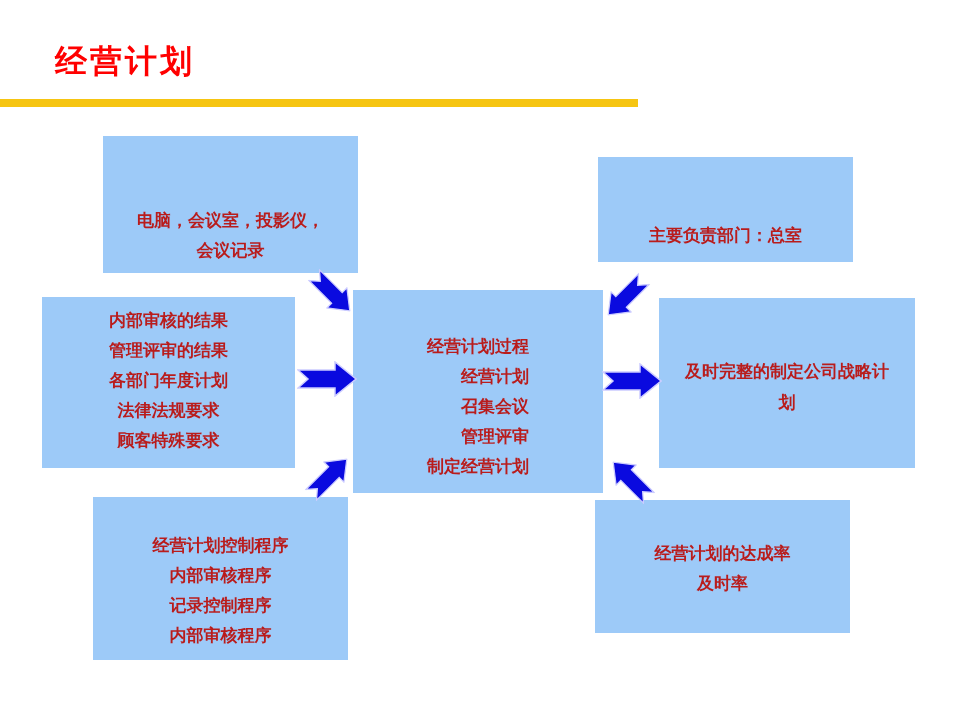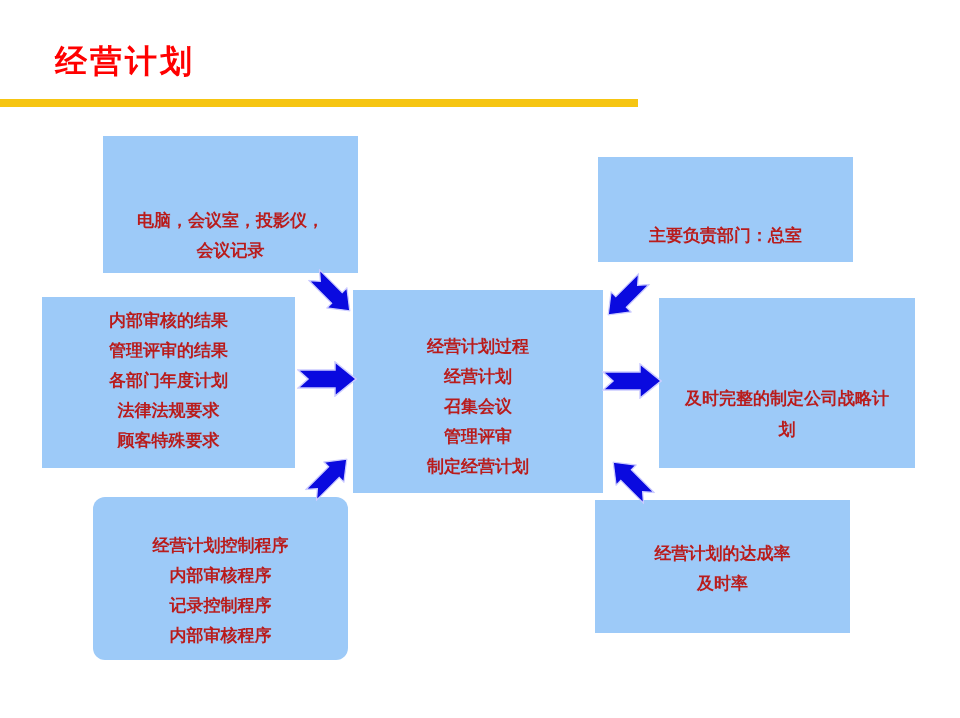--- a/index.html
+++ b/index.html
@@ -45,24 +45,24 @@
     text-align: center;
     color: #b91c1c;
     font-weight: bold;
     font-size: 17px;
     line-height: 30px;
     box-sizing: border-box;
   }
   .dbox .bline { white-space: nowrap; }
   #box-equipment   { left: 103px; top: 136px; width: 255px; height: 137px; padding-bottom: 8px;  }
   #box-inputs      { left: 42px;  top: 297px; width: 253px; height: 171px; padding-bottom: 12px; }
-  #box-procedures  { left: 93px;  top: 497px; width: 255px; height: 163px; padding-bottom: 10px; border-radius: 12px; }
-  #box-process     { left: 353px; top: 290px; width: 250px; height: 203px; padding-bottom: 12px; }
+  #box-procedures  { left: 93px;  top: 497px; width: 255px; height: 163px; padding-bottom: 10px; }
+  #box-process     { left: 353px; top: 290px; width: 250px; height: 203px; padding-bottom: 12px; text-align: right; }
   #box-departments { left: 598px; top: 157px; width: 255px; height: 105px; padding-bottom: 12px;  }
-  #box-output      { left: 659px; top: 298px; width: 256px; height: 170px; padding-bottom: 23px; line-height: 31px; }
+  #box-output      { left: 659px; top: 298px; width: 256px; height: 170px; padding-bottom: 50px; line-height: 31px; }
   #box-metrics     { left: 595px; top: 500px; width: 255px; height: 133px; padding-bottom: 35px; }
   .arrow {
     position: absolute;
   }
   .arrow svg { display: block; width: 100%; height: 100%; }
   #arrow-inputs-to-process      { left: 297px; top: 361px; width: 60px; height: 36px; }
   #arrow-process-to-output      { left: 602px; top: 363px; width: 60px; height: 36px; }
   #arrow-equipment-to-process   { left: 306px; top: 278px; width: 52px; height: 30px; transform: rotate(45deg); }
   #arrow-procedures-to-process  { left: 303px; top: 462px; width: 52px; height: 30px; transform: rotate(-45deg); }
   #arrow-departments-to-process { left: 600px; top: 282px; width: 52px; height: 30px; transform: rotate(135deg); }

